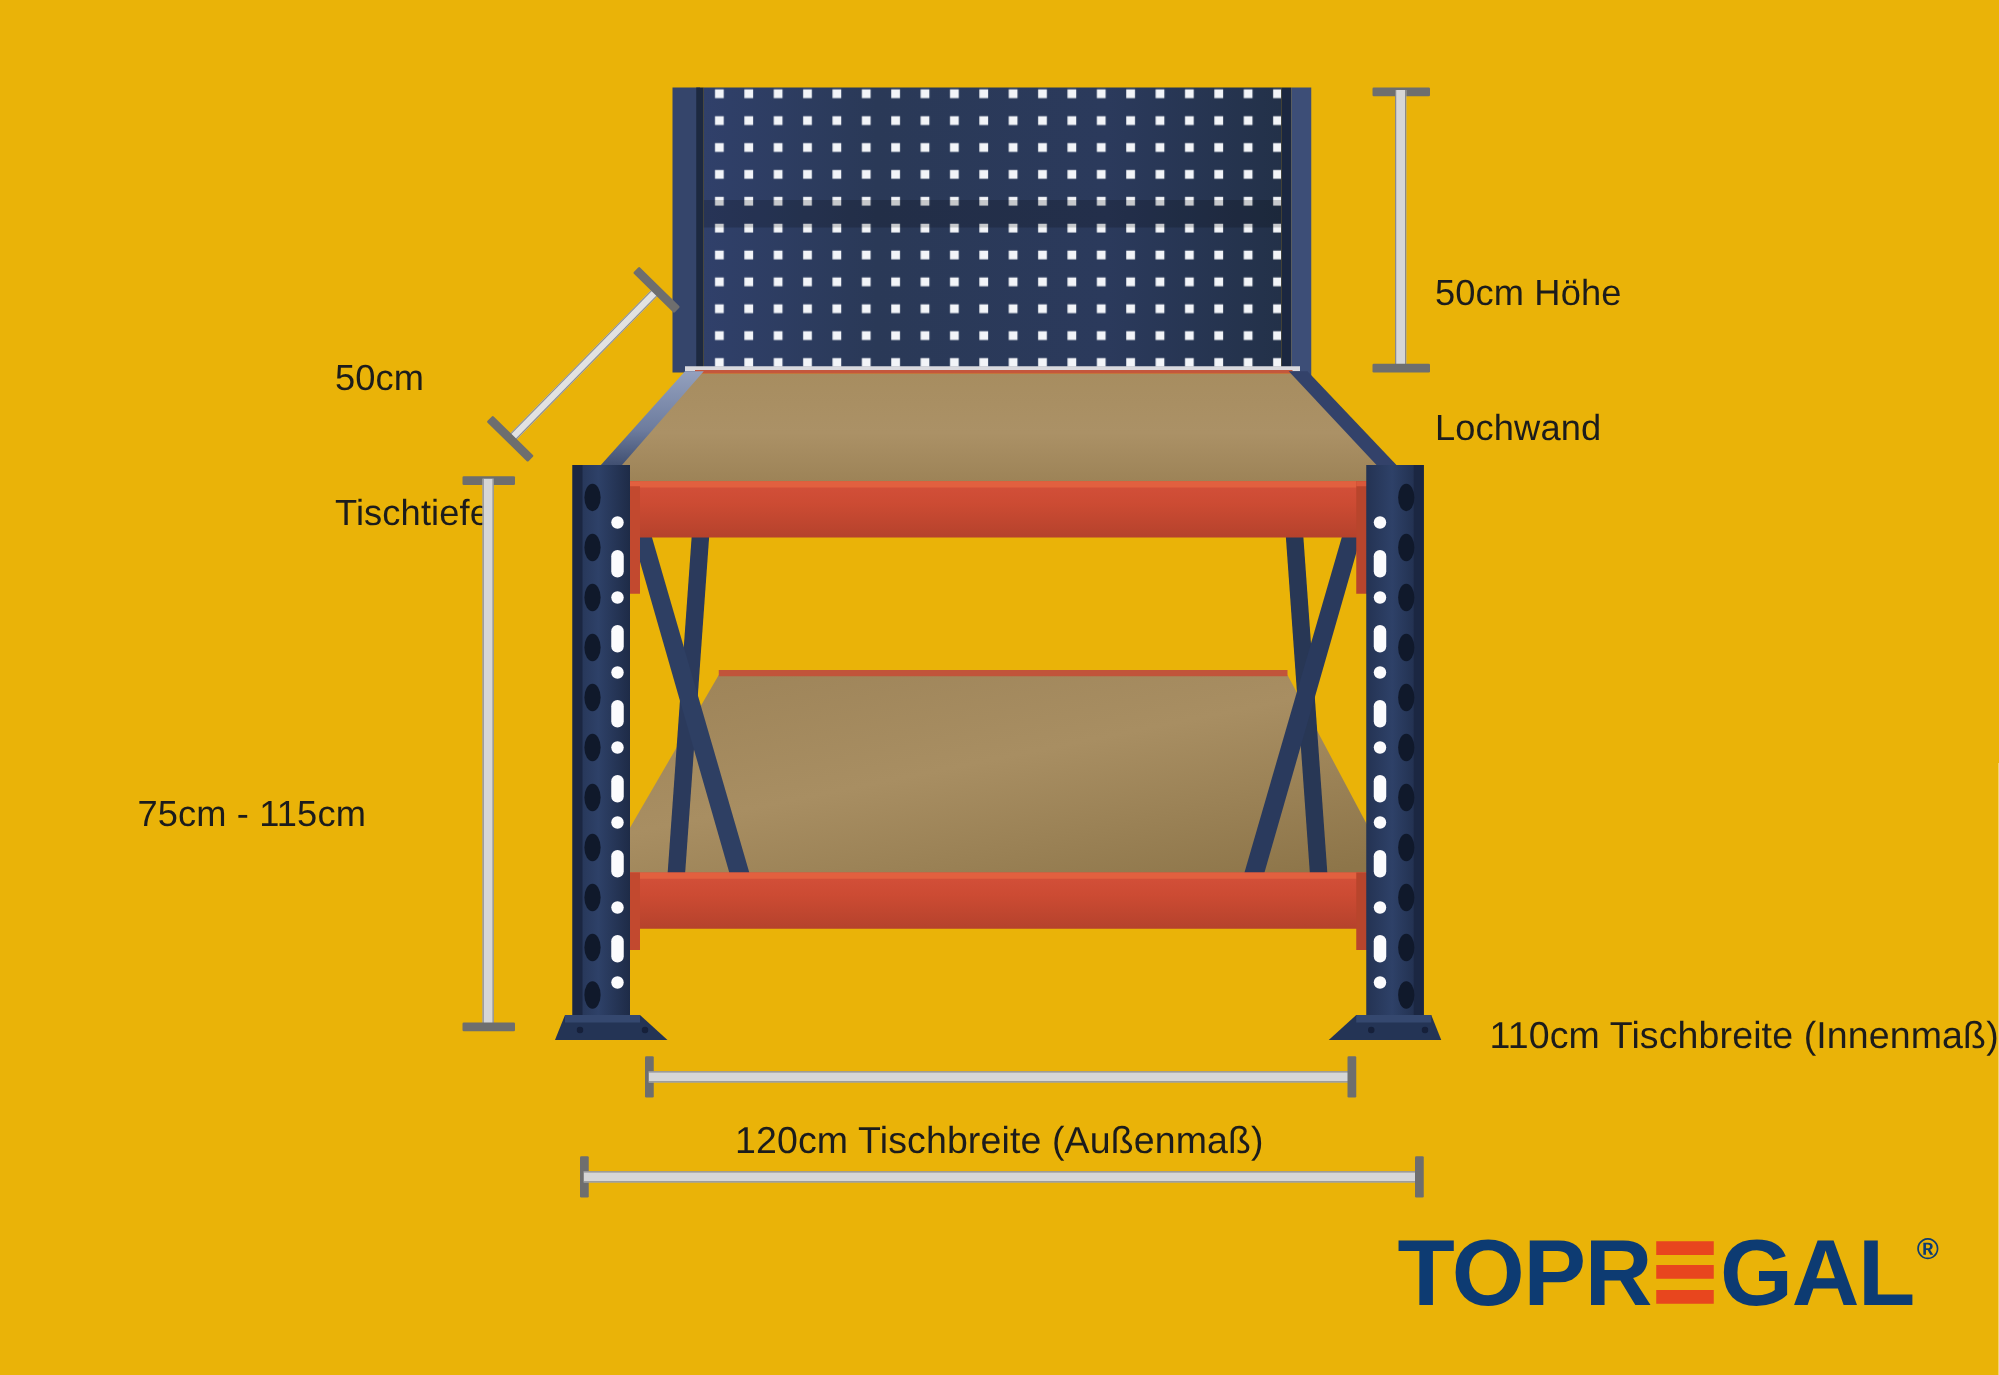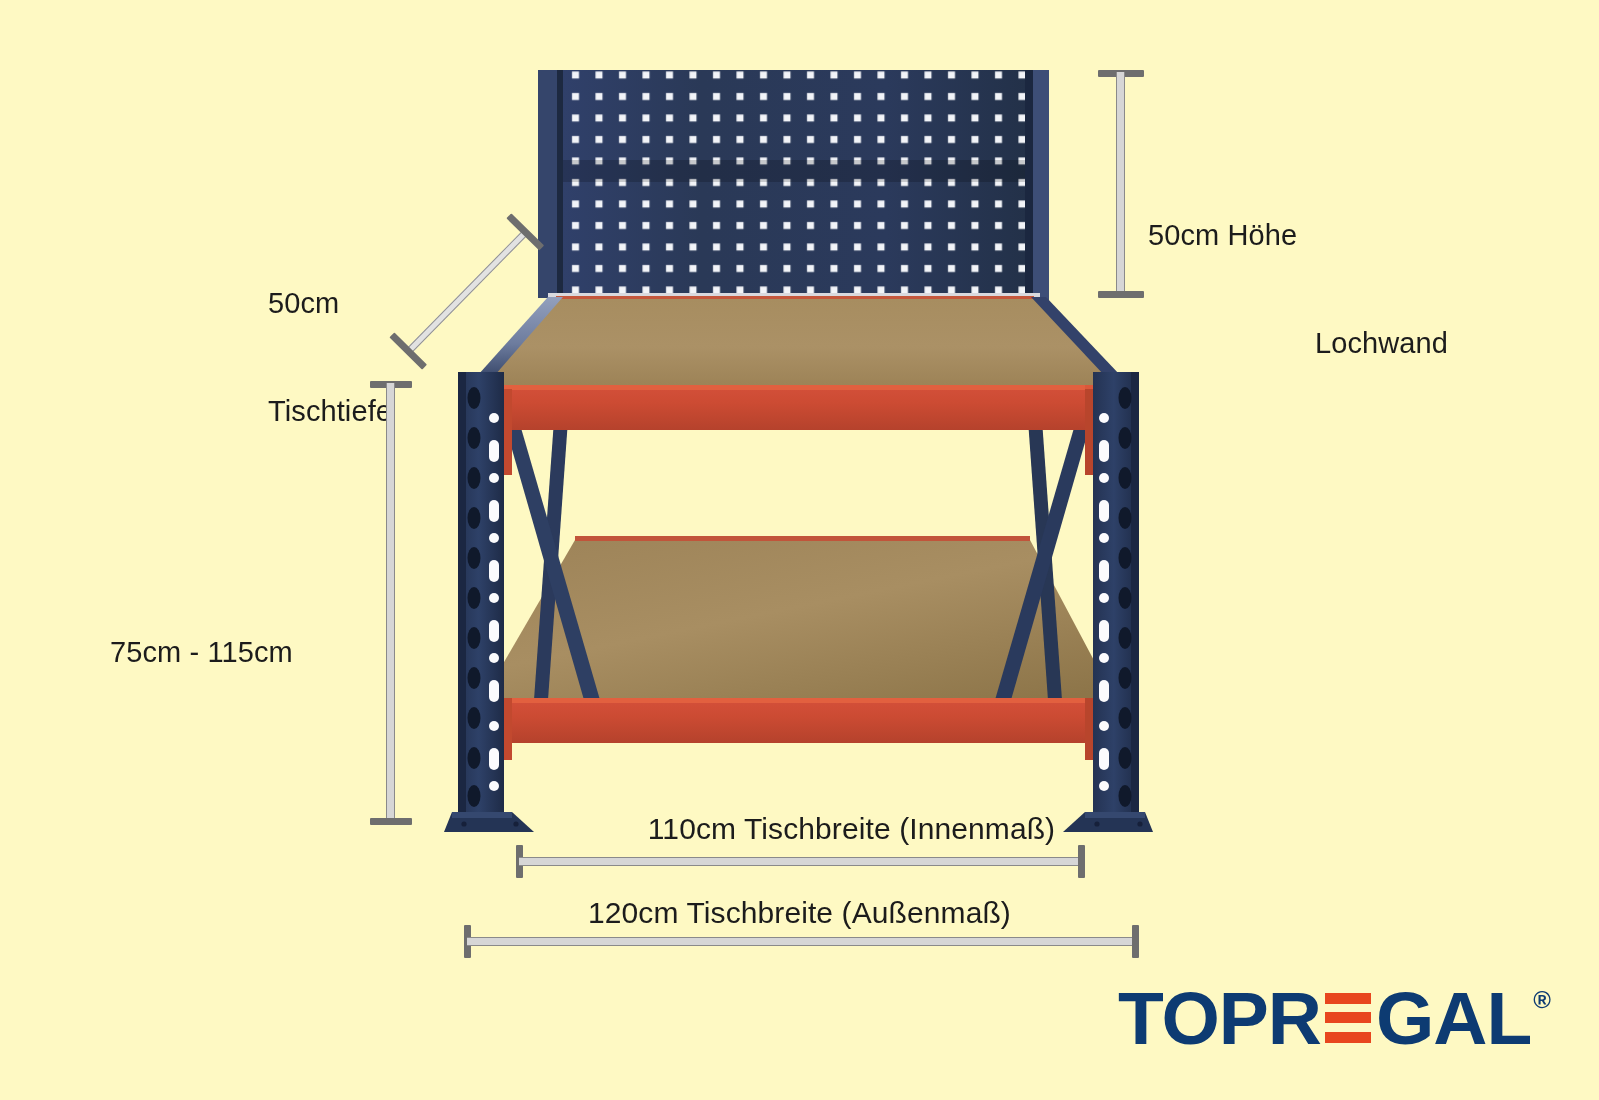--- a/index.html
+++ b/index.html
@@ -5,21 +5,21 @@
 <style>
   html, body {
     margin: 0;
     padding: 0;
     background: #ffffff;
   }
   #stage {
     position: relative;
     width: 1599px;
     height: 1100px;
-    background: #fef9c3;
+    background: #eab308;
     overflow: hidden;
     font-family: "Liberation Sans", sans-serif;
     color: #1a1a1a;
   }
 
   
   .anno {
     position: absolute;
     font-family: "Liberation Sans", sans-serif;
     font-size: 29px;
@@ -331,21 +331,21 @@
     </g>
   </svg>
 
   <div>
     <div class="cap-h" style="left:1098px; top:70px; width:46px;"></div>
     <div class="dim-shaft-v" style="left:1116px; top:72px; height:222px;"></div>
     <div class="cap-h" style="left:1098px; top:291px; width:46px;"></div>
   </div>
   <div class="anno center" style="left:1148px; top:144px; width:330px; text-align:left;">
     <div>50cm Höhe</div>
-    <div style="text-align:right; width:300px;">Lochwand</div>
+    <div style="text-align:left; width:300px;">Lochwand</div>
   </div>
 
   <div class="dim-diag" style="left:405px; top:350px; width:170px; transform: rotate(-45.5deg);">
     <div class="shaft" style="width:170px;"></div>
     <div class="cap" style="left:-2px;"></div>
     <div class="cap" style="left:165px;"></div>
   </div>
   <div class="anno center" style="left:268px; top:212px; width:190px;">
     <div>50cm</div>
     <div>Tischtiefe</div>
@@ -353,21 +353,21 @@
 
   <div>
     <div class="cap-h" style="left:370px; top:381px; width:42px;"></div>
     <div class="dim-shaft-v" style="left:386px; top:383px; height:438px;"></div>
     <div class="cap-h" style="left:370px; top:818px; width:42px;"></div>
   </div>
   <div class="anno center" style="left:110px; top:561px; width:250px;">
     <div>75cm - 115cm</div>
   </div>
 
-  <div class="anno big" style="left:0px; top:810px; width:1599px; text-align:center; padding-left:104px; box-sizing:border-box;">110cm Tischbreite (Innenmaß)</div>
+  <div class="anno big" style="left:0px; top:810px; width:1599px; text-align:right; padding-left:104px; box-sizing:border-box;">110cm Tischbreite (Innenmaß)</div>
   <div>
     <div class="cap-v" style="left:516px; top:845px; height:33px;"></div>
     <div class="dim-shaft-h" style="left:519px; top:857px; width:562px;"></div>
     <div class="cap-v" style="left:1078px; top:845px; height:33px;"></div>
   </div>
 
   <div class="anno big" style="left:0px; top:894px; width:1599px; text-align:center; box-sizing:border-box;">120cm Tischbreite (Außenmaß)</div>
   <div>
     <div class="cap-v" style="left:464px; top:925px; height:33px;"></div>
     <div class="dim-shaft-h" style="left:467px; top:937px; width:668px;"></div>

